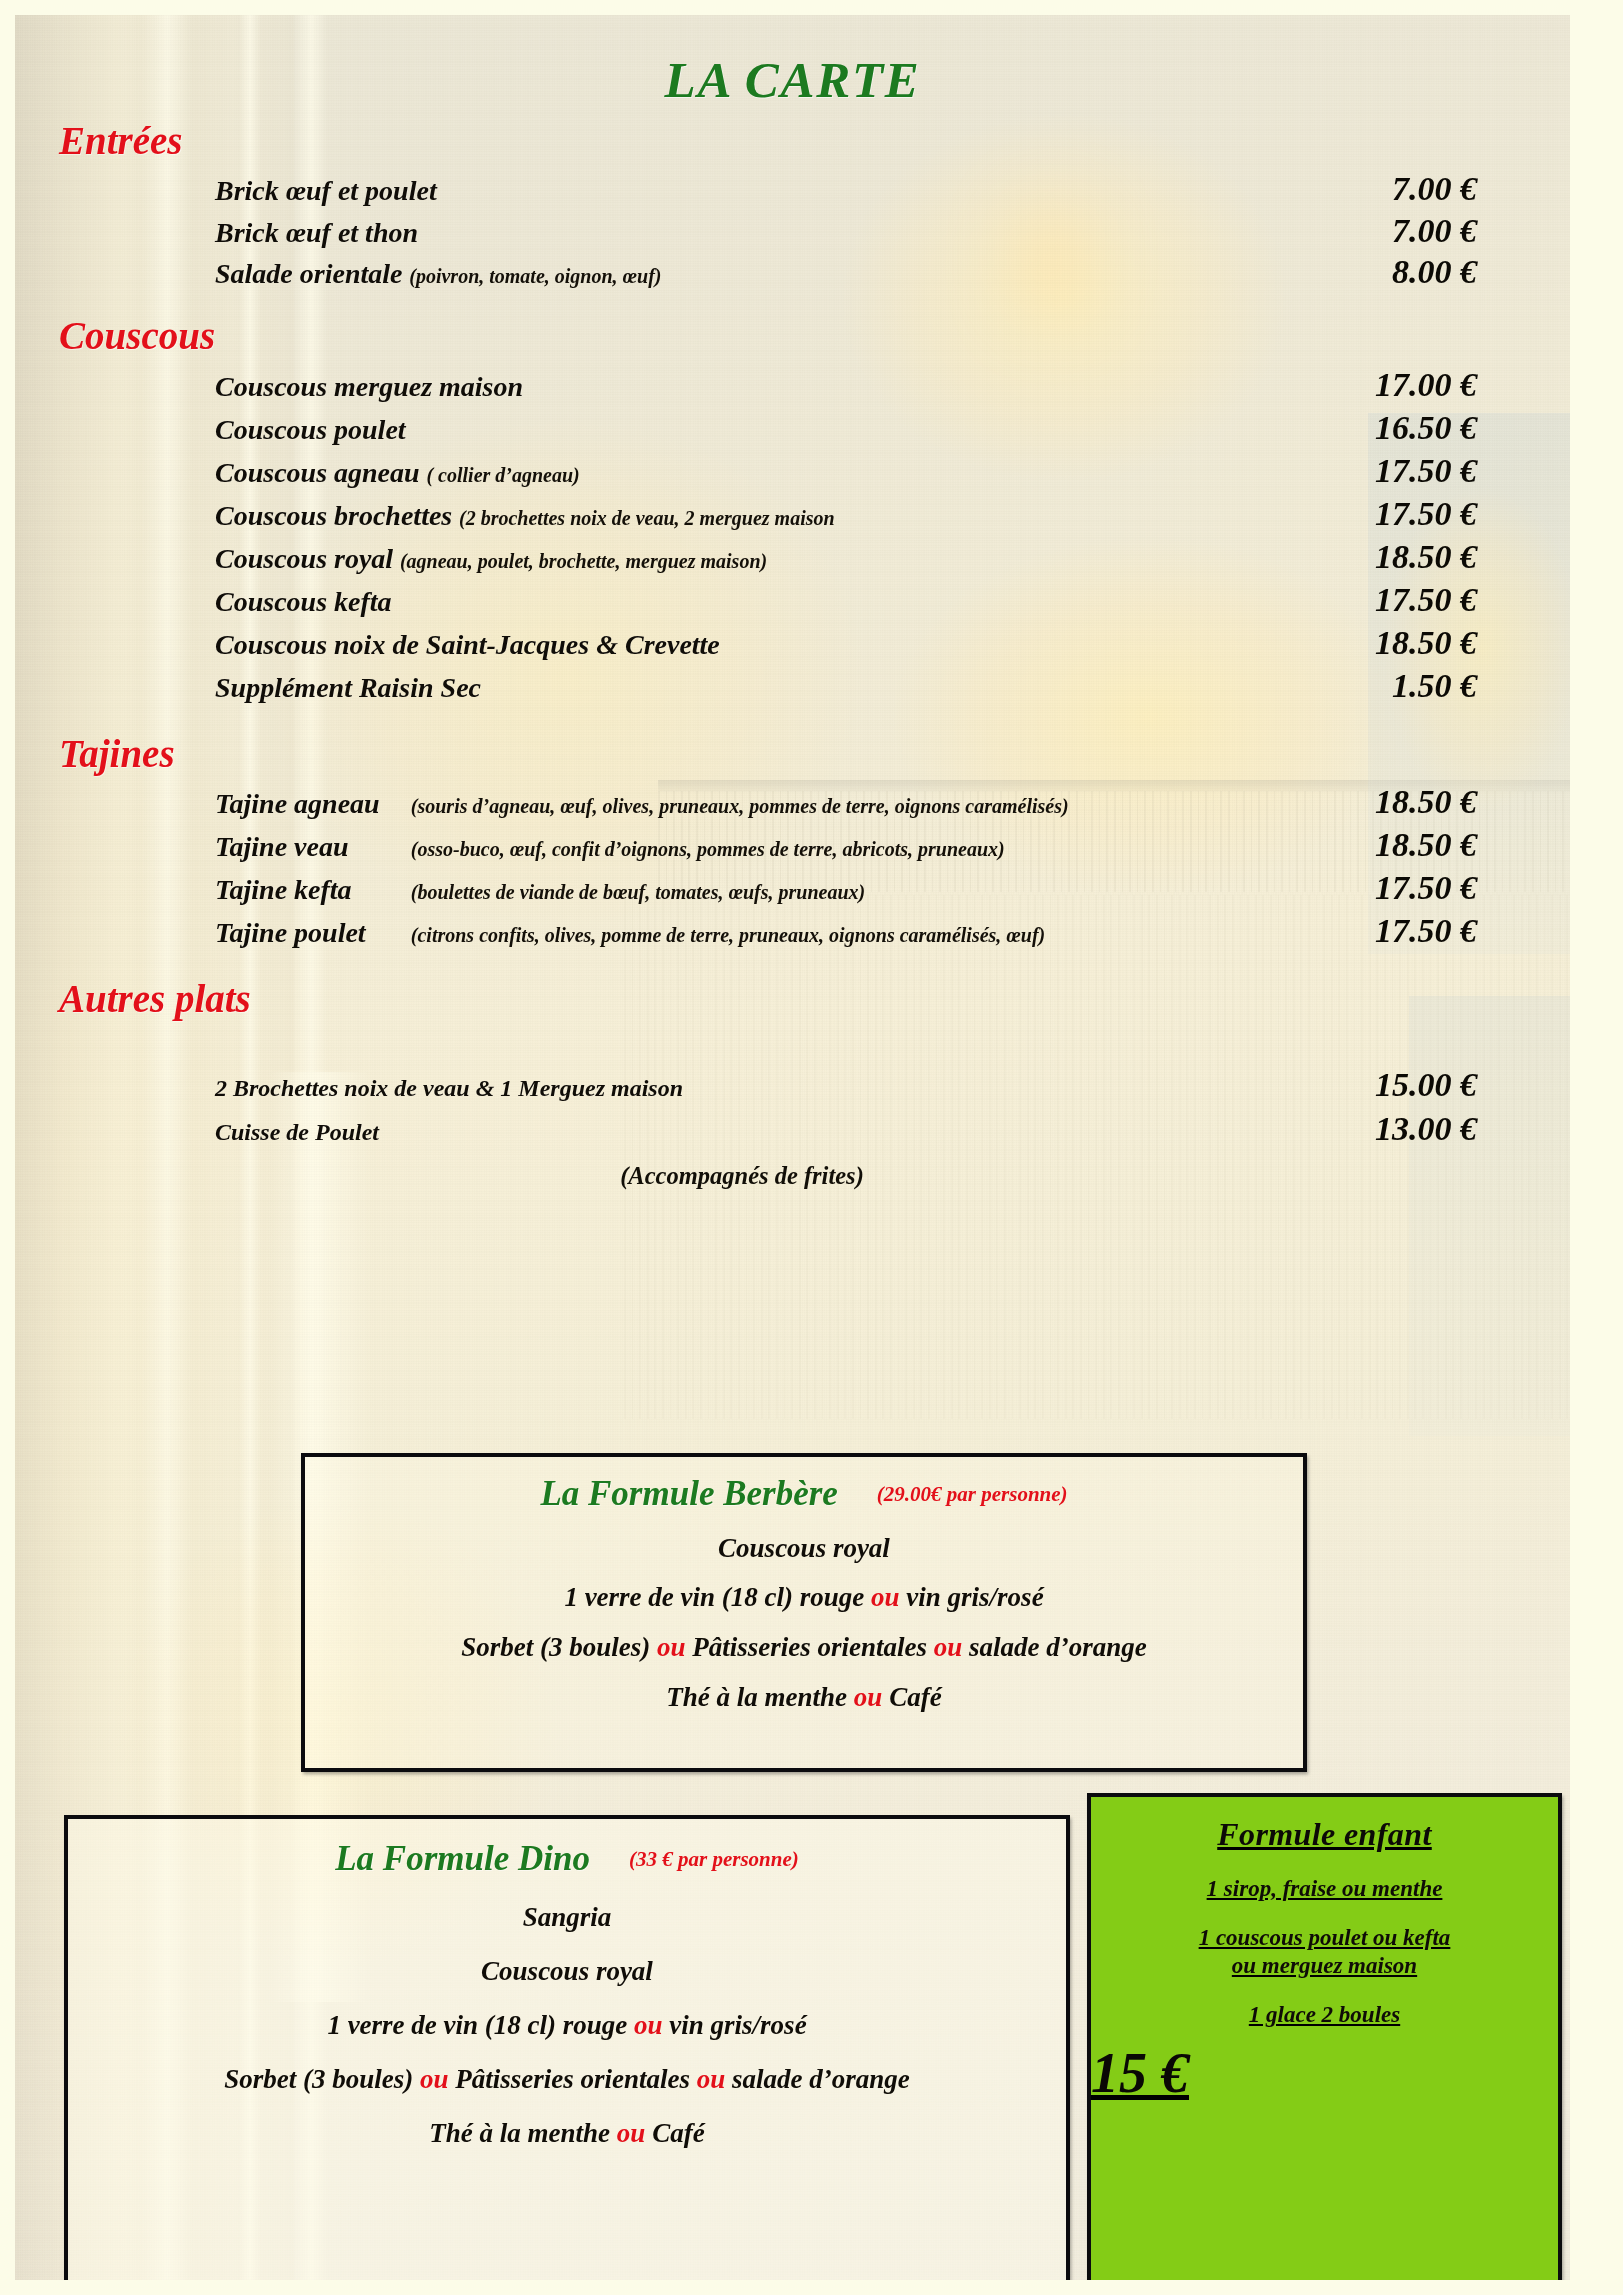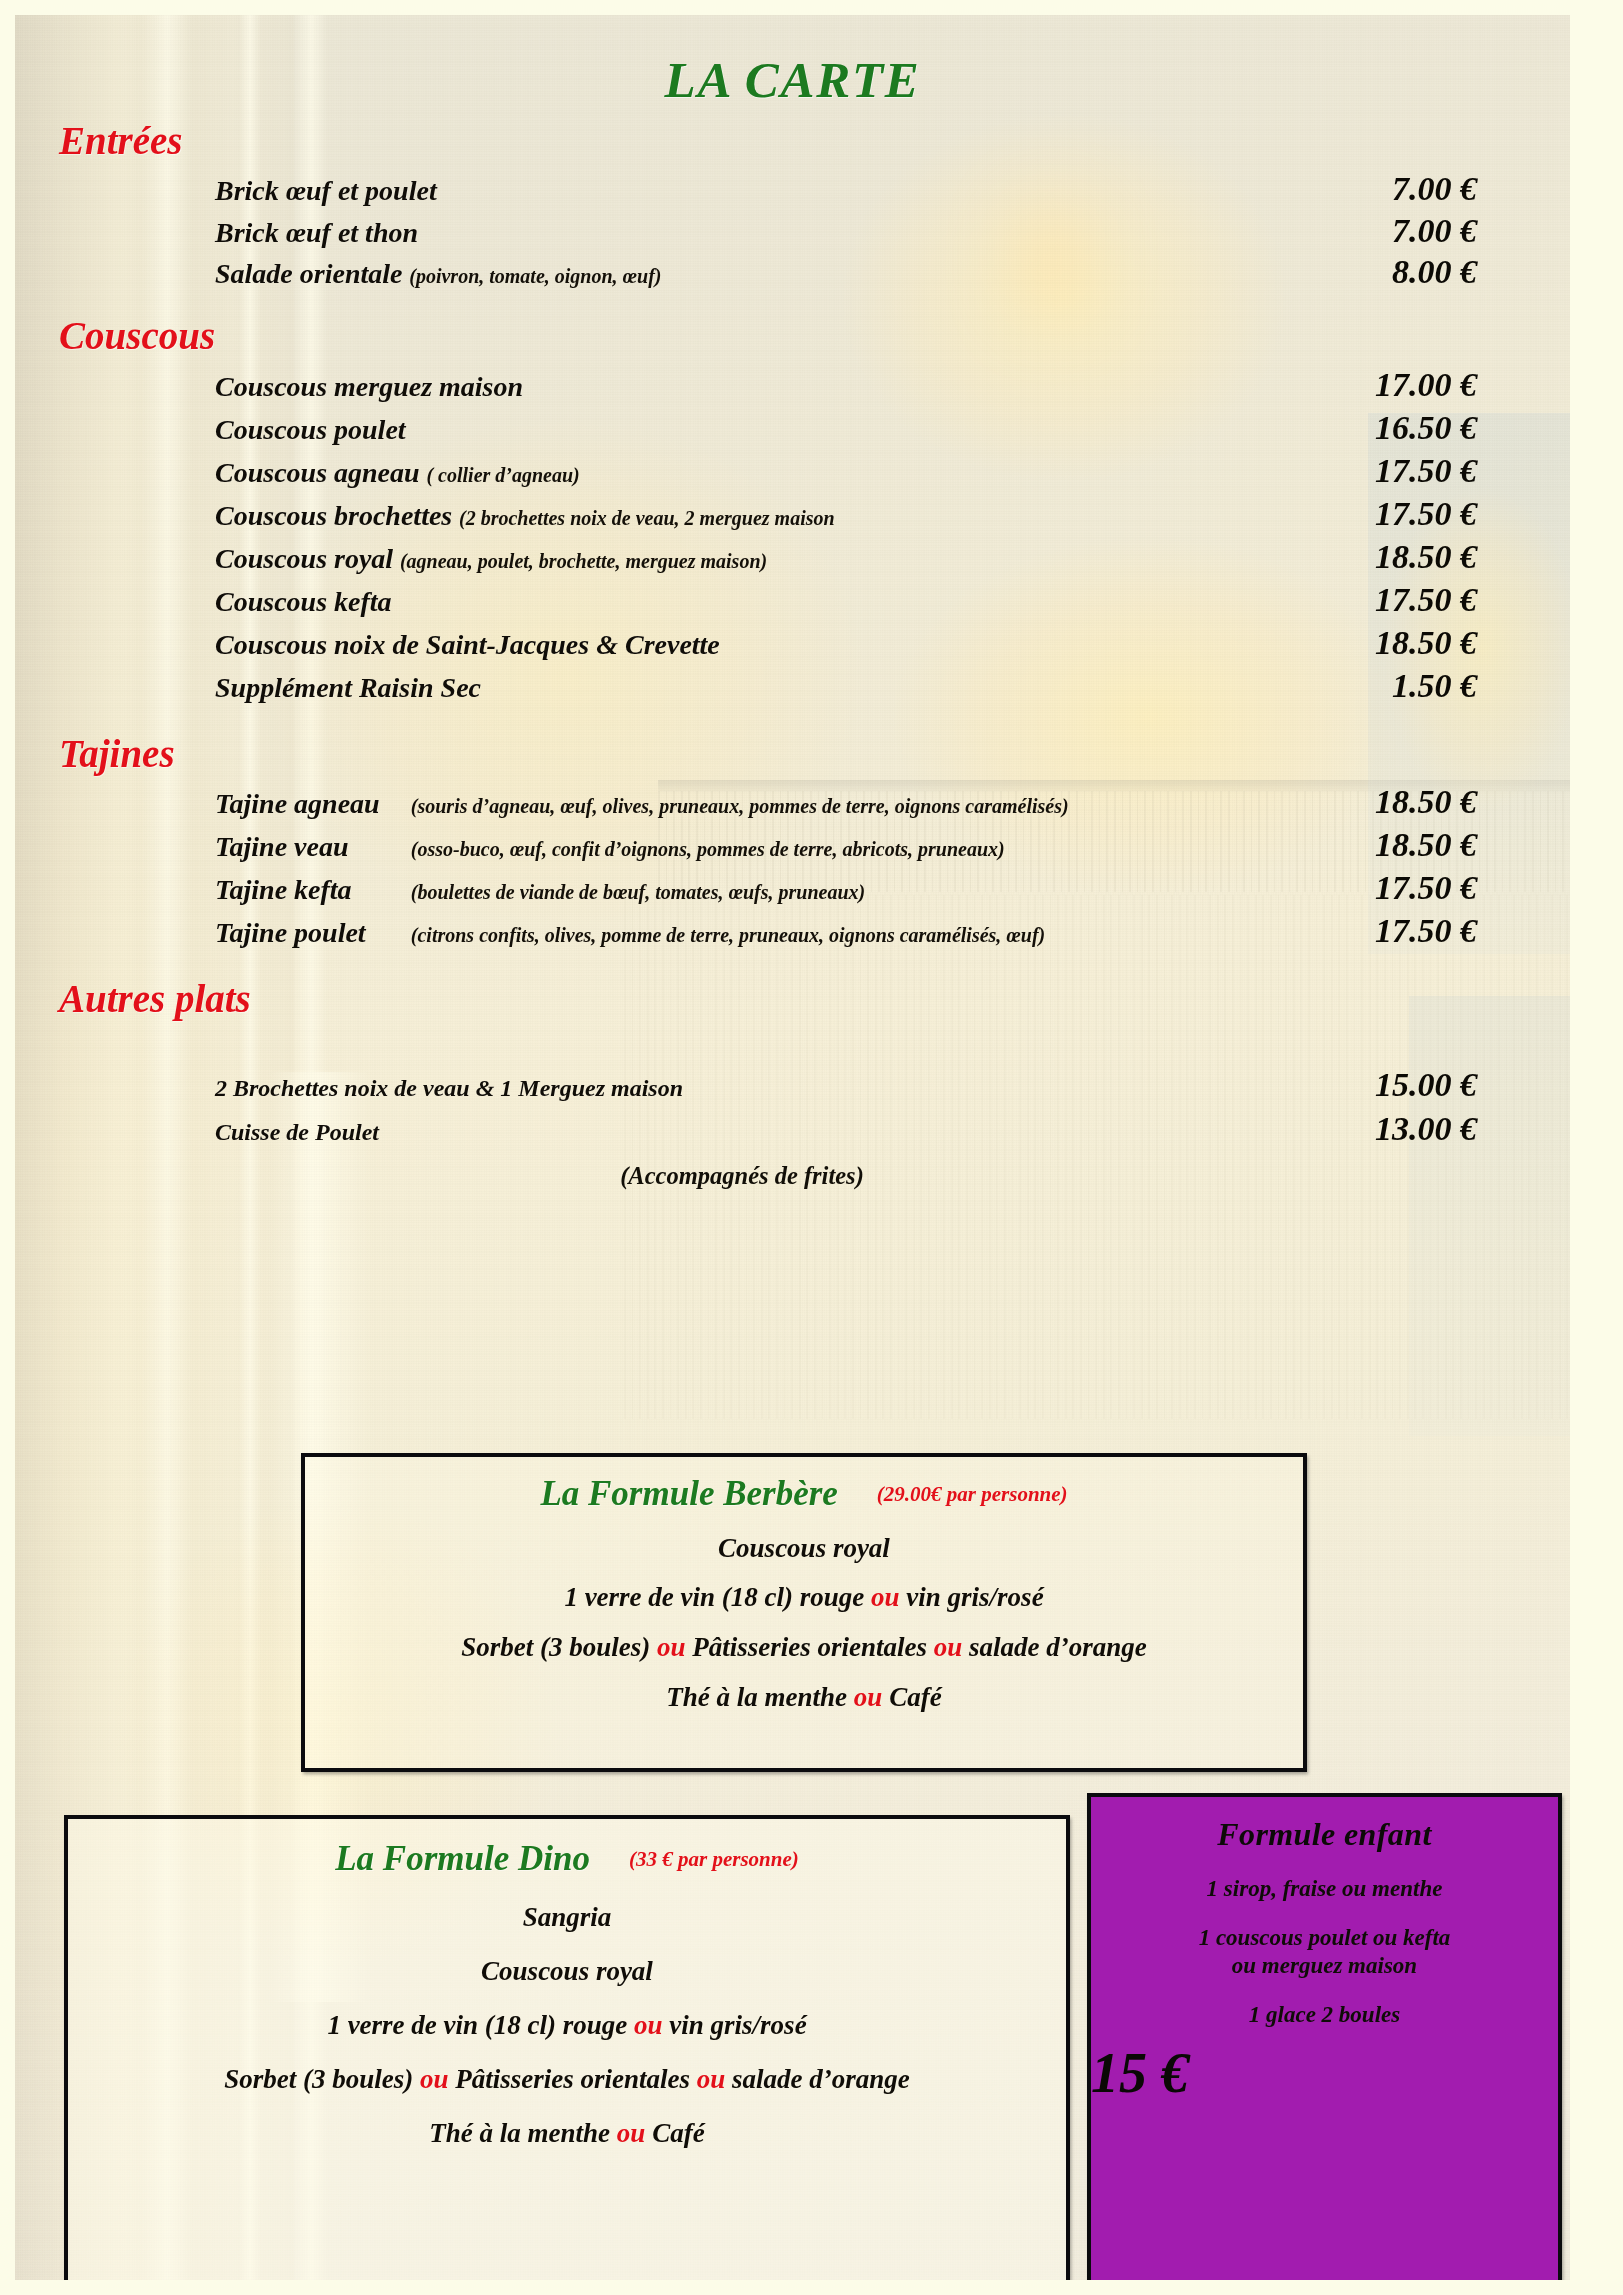--- a/index.html
+++ b/index.html
@@ -204,21 +204,22 @@
     background: rgba(255,251,232,.26);
   }
   #box-dino {
     left: 49px; top: 1800px;
     width: 998px; height: 489px;
     background: rgba(255,252,236,.42);
   }
   #box-enfant {
     left: 1072px; top: 1778px;
     width: 467px; height: 489px;
-    background: #a21caf;
+    background: #84cc16;
+    text-decoration: underline;
   }
 
   .fhead {
     display: flex;
     align-items: center;
     justify-content: center;
     gap: 39px;
     padding-top: 17px;
   }
   .fhead .ftitle {

